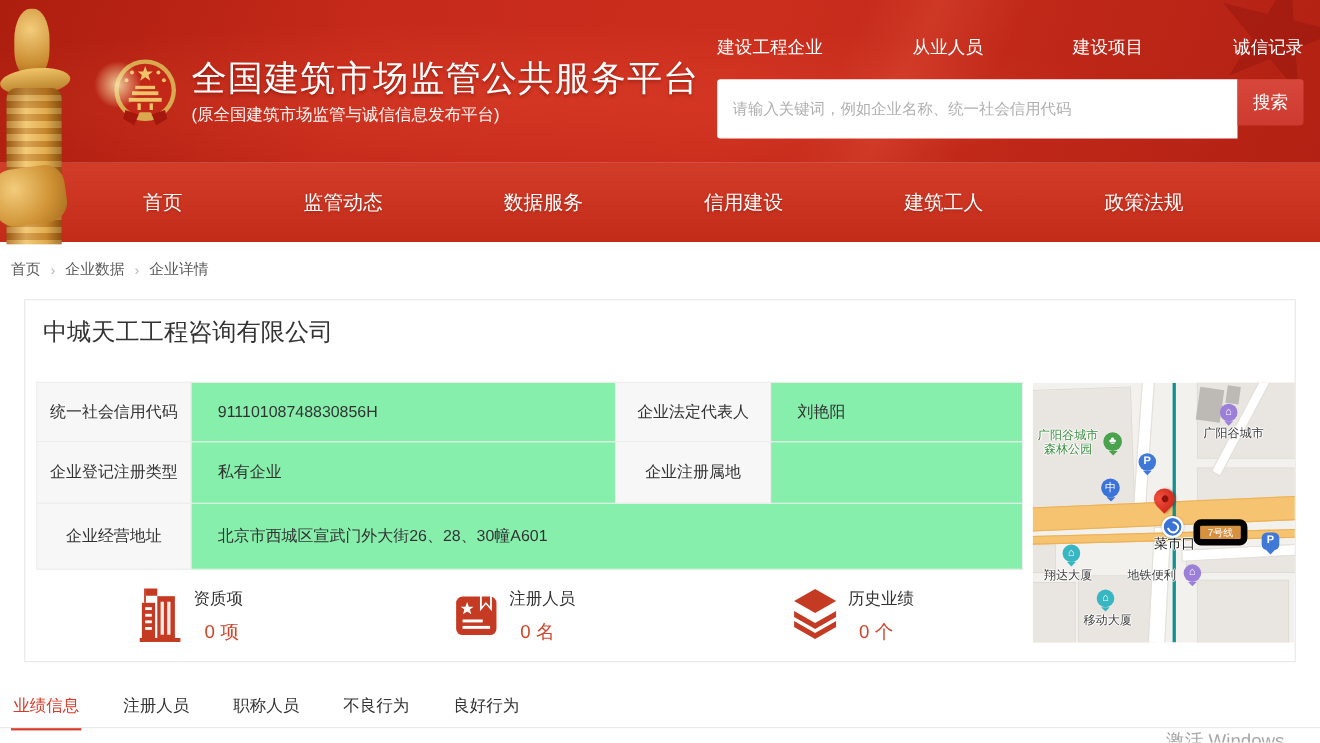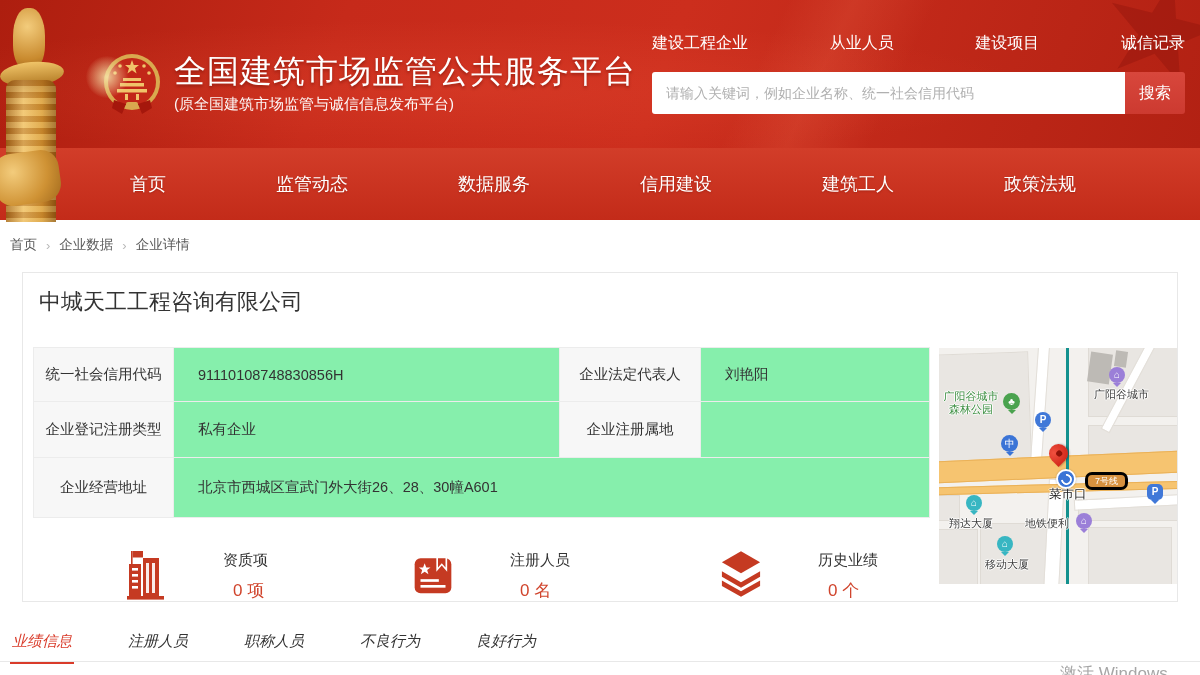--- a/index.html
+++ b/index.html
@@ -43,21 +43,21 @@
   .logo-sub { color:#fff; font-size:15px; margin-top:5px; opacity:.96; }
 
   
   .top-links { position:absolute; left:652px; top:33px; width:533px; display:flex; justify-content:space-between; z-index:3; }
   .top-link { position:relative; color:#fff; font-size:16px; cursor:pointer; padding-bottom:10px; }
   .top-link.active::after { content:""; position:absolute; left:50%; transform:translateX(-50%);
     bottom:-17px; width:46px; height:3px; background:#fff; border-radius:2px; }
 
   
   .search-row { position:absolute; left:652px; top:72px; width:533px; height:42px; display:flex; z-index:3; }
-  .search-input { flex:1; height:42px; border:none; outline:none; border-radius:3px 0 0 3px;
+  .search-input { flex:1; height:54px; border:none; outline:none; border-radius:3px 0 0 3px;
     padding:12px 14px; font-size:14px; color:#666; background:#fff; }
   .search-input::placeholder { color:#b0b0b0; }
   .search-btn { width:60px; height:42px; border:none; border-radius:0 3px 3px 0; cursor:pointer;
     background:linear-gradient(180deg,#d8473c,#cc3a30); color:#fff; font-size:16px;
     font-family:inherit; }
 
   
   .main-nav { position:absolute; left:0; top:148px; width:1200px; height:72px;
     background:linear-gradient(180deg,#d23d29,#c32b19); display:flex; align-items:center;
     padding-left:130px; z-index:1; }
@@ -76,21 +76,21 @@
   .company-name { position:absolute; left:16px; top:14px; font-size:22px; color:#333; font-weight:500; }
 
   .info-table { position:absolute; left:10px; top:74px; border-collapse:collapse; table-layout:fixed;
     width:896px; font-size:14.5px; color:#333; }
   .info-table td { border:1px solid #ececec; }
   .td-label { background:#f7f7f7; text-align:center; }
   .td-value { padding-left:24px; text-align:left; background:#86efac; }
   .row-1 { height:54px; } .row-2 { height:56px; } .row-3 { height:60px; }
 
   
-  .stat { position:absolute; top:276px; display:flex;gap:47px; }
+  .stat { position:absolute; top:260px; display:flex; }
   .stat-1 { left:103px; } .stat-2 { left:390px; } .stat-3 { left:698px; }
   .stat-icon { width:40px; height:52px; }
   .stat-txt { margin-left:10px; }
   .stat-label { font-size:15px; color:#333; margin-top:2px; }
   .stat-value { font-size:17px; color:#d0442c; margin-top:9px; padding-left:10px; }
 
   
   .map { position:absolute; left:916px; top:75px; width:238px; height:236px; overflow:hidden;
     background:#f3f1ee; cursor:grab; }
   .blk { position:absolute; background:#e9e6e2; outline:1px solid #dfdbd5; }
@@ -100,21 +100,21 @@
   .metro-line { position:absolute; left:127px; top:0; width:3px; height:236px; background:#13918e; z-index:2; }
   .map-label { position:absolute; z-index:4; font-size:11px; color:#3e3e3e; white-space:pre-line;
     text-shadow:-1px 0 #fff,1px 0 #fff,0 -1px #fff,0 1px #fff; line-height:13px; }
   .lbl-park { left:0px; top:42px; width:64px; text-align:center; color:#3d8f42; }
   .lbl-hotel { left:155px; top:40px; }
   .lbl-station { left:110px; top:140px; font-size:12.5px; font-weight:normal; color:#222; }
   .lbl-xiangda { left:10px; top:169px; }
   .lbl-conv { left:86px; top:169px; }
   .lbl-yidong { left:46px; top:210px; }
   .badge-line7 { position:absolute; left:146px; top:124px; z-index:4; background:#d6913f; color:#fff;
-    font-size:9px; line-height:12px; padding:0 7px; border-radius:7px; border:3px solid #000000; }
+    font-size:9px; line-height:12px; padding:0 7px; border-radius:7px; border:6px solid #000000; }
   .cpin { position:absolute; z-index:3; border-radius:50%; color:#fff; text-align:center; }
   .cpin::after { content:""; position:absolute; left:50%; bottom:-4px; transform:translateX(-50%);
     border:4px solid transparent; border-bottom:none; }
   .pin-tree { left:64px; top:45px; width:17px; height:17px; background:#4aa24e; font-size:10px; line-height:17px; }
   .pin-tree::after { border-top-color:#4aa24e; }
   .pin-p1 { left:96px; top:64px; width:16px; height:16px; background:#4078d8; font-weight:bold; font-size:10px; line-height:16px; }
   .pin-p1::after { border-top-color:#4078d8; }
   .pin-bank { left:62px; top:87px; width:17px; height:17px; background:#3b74d6; font-size:10px; line-height:17px; }
   .pin-bank::after { border-top-color:#3b74d6; }
   .pin-hotel { left:170px; top:19px; width:16px; height:16px; background:#9b7fd8; font-size:10px; line-height:16px; }
@@ -131,21 +131,21 @@
     background:radial-gradient(circle at 35% 30%,#f0503f,#c91d10); border-radius:50% 50% 50% 0;
     transform:rotate(-45deg); box-shadow:1px 1px 2px rgba(0,0,0,.3); }
   .map-pin::after { content:""; position:absolute; left:6.5px; top:6.5px; width:6px; height:6px;
     border-radius:50%; background:#8e1208; }
   .metro-roundel { position:absolute; left:117px; top:121px; width:20px; height:20px; z-index:5;
     background:#3b74d6; border-radius:50%; border:2px solid #fff; box-shadow:0 0 2px rgba(0,0,0,.25); }
   .metro-roundel::after { content:""; position:absolute; inset:2.5px; border-radius:50%;
     border:2.2px solid #fff; border-left-color:transparent; transform:rotate(40deg); }
 
   
-  .tabs { position:absolute; left:12px; top:632px; display:flex; gap:56px; z-index:2;font-style:italic; }
+  .tabs { position:absolute; left:12px; top:632px; display:flex; gap:40px; z-index:2; }
   .tab { position:relative; font-size:15px; color:#333; cursor:pointer; padding-bottom:13px; }
   .tab.active { color:#d93b2a; }
   .tab.active::after { content:""; position:absolute; left:-2px; right:-2px; bottom:0; height:2px; background:#d93b2a; }
   .tabs-divider { position:absolute; left:0; top:661px; width:1200px; height:1px; background:#e8e8e8; }
   .watermark { position:absolute; left:1060px; top:662px; font-size:17px; color:#a6a6a6; z-index:3; }
 </style>
 </head>
 <body>
 
 <div class="page">

